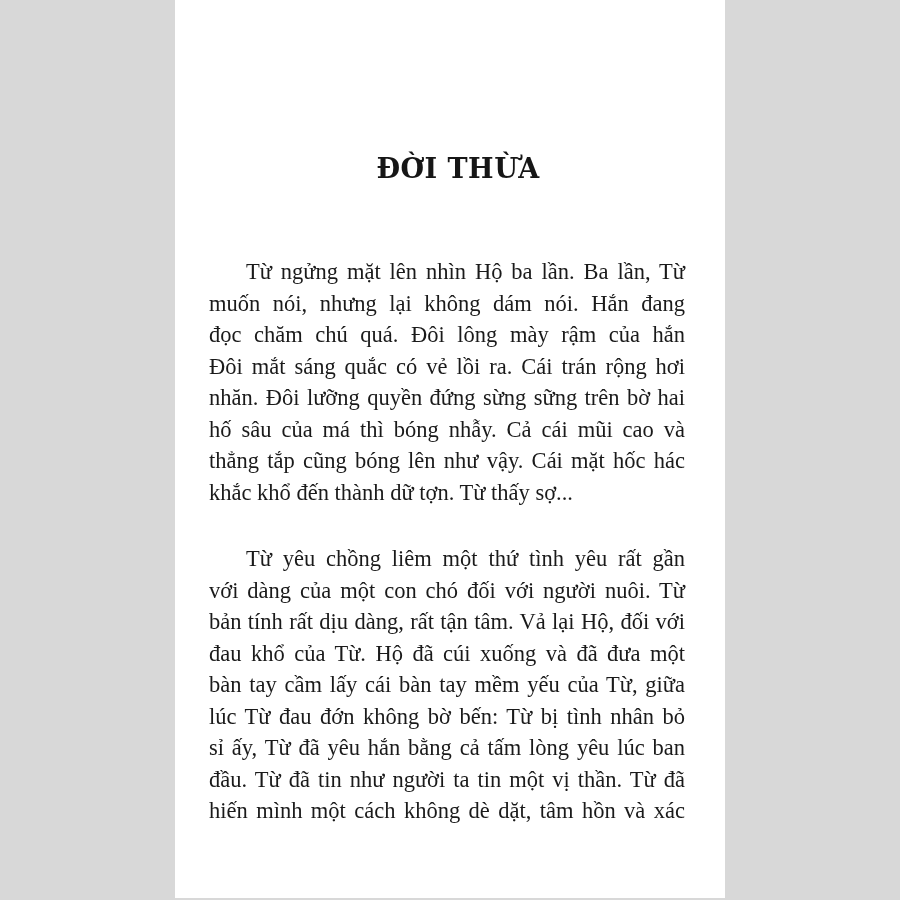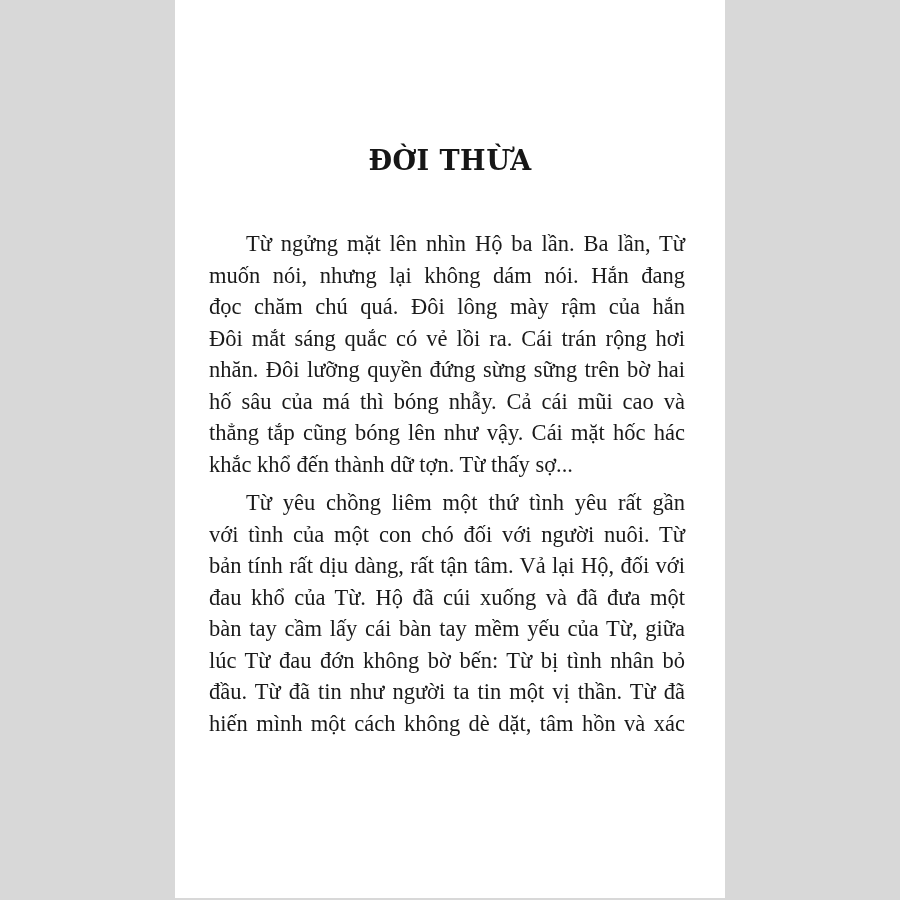--- a/index.html
+++ b/index.html
@@ -22,41 +22,42 @@
       position: absolute;
       left: 0;
       width: 550px;
       top: 145px;
       text-align: center;
       font-family: "DejaVu Serif", "Liberation Serif", serif;
       font-weight: bold;
       font-size: 27px;
       letter-spacing: 0.5px;
       color: #161616;
-      margin: 0;
+      margin: 8px;
     }
     .body {
       position: absolute;
       left: 34px;
       top: 228px;
       width: 476px;
       font-family: "Liberation Serif", "DejaVu Serif", serif;
       font-size: 22.5px;
       color: #1a1a1a;
     }
     .line {
       display: block;
       height: 31.5px;
       line-height: 31.5px;
       white-space: nowrap;
       text-align: justify;
       text-align-last: justify;
     }
     .line.indent {
       padding-left: 37px;
+      margin-top: 28px;
     }
     .line.last {
       text-align-last: left;
     }
     .para-gap {
       height: 7px;
     }
   </style>
 </head>
 <body>
@@ -71,22 +72,23 @@
       <span class="line">đọc chăm chú quá. Đôi lông mày rậm của hắn</span>
       <span class="line">Đôi mắt sáng quắc có vẻ lồi ra. Cái trán rộng hơi</span>
       <span class="line">nhăn. Đôi lưỡng quyền đứng sừng sững trên bờ hai</span>
       <span class="line">hố sâu của má thì bóng nhẫy. Cả cái mũi cao và</span>
       <span class="line">thẳng tắp cũng bóng lên như vậy. Cái mặt hốc hác</span>
       <span class="line last">khắc khổ đến thành dữ tợn. Từ thấy sợ...</span>
     </div>
     <div class="para-gap"></div>
     <div>
       <span class="line indent">Từ yêu chồng liêm một thứ tình yêu rất gần</span>
-      <span class="line">với tình của một con chó đối với người nuôi. Từ</span>
+      <span class="line">với dàng của một con chó đối với người nuôi. Từ</span>
       <span class="line">bản tính rất dịu dàng, rất tận tâm. Vả lại Hộ, đối với</span>
       <span class="line">đau khổ của Từ. Hộ đã cúi xuống và đã đưa một</span>
       <span class="line">bàn tay cầm lấy cái bàn tay mềm yếu của Từ, giữa</span>
       <span class="line">lúc Từ đau đớn không bờ bến: Từ bị tình nhân bỏ</span>
+      <span class="line">sỉ ấy, Từ đã yêu hắn bằng cả tấm lòng yêu lúc ban</span>
       <span class="line">đầu. Từ đã tin như người ta tin một vị thần. Từ đã</span>
       <span class="line">hiến mình một cách không dè dặt, tâm hồn và xác</span>
     </div>
   </div>
 </div>
 
 </body></html>

